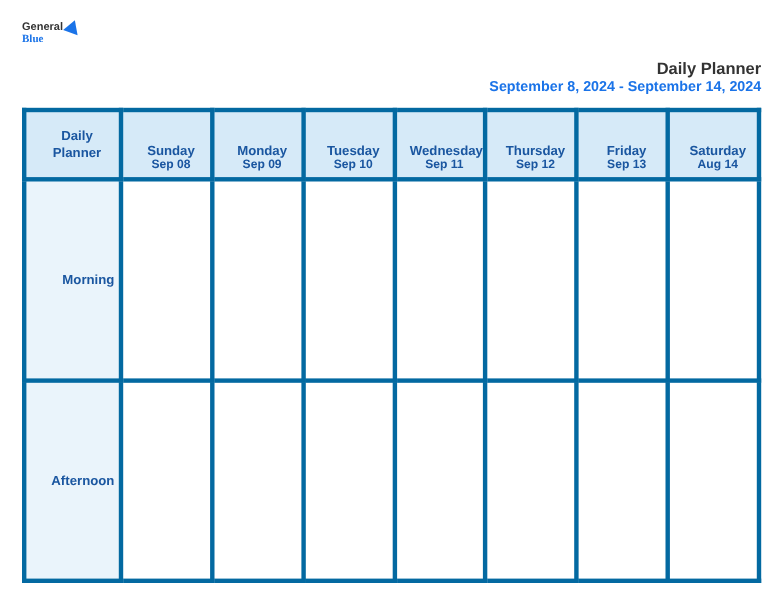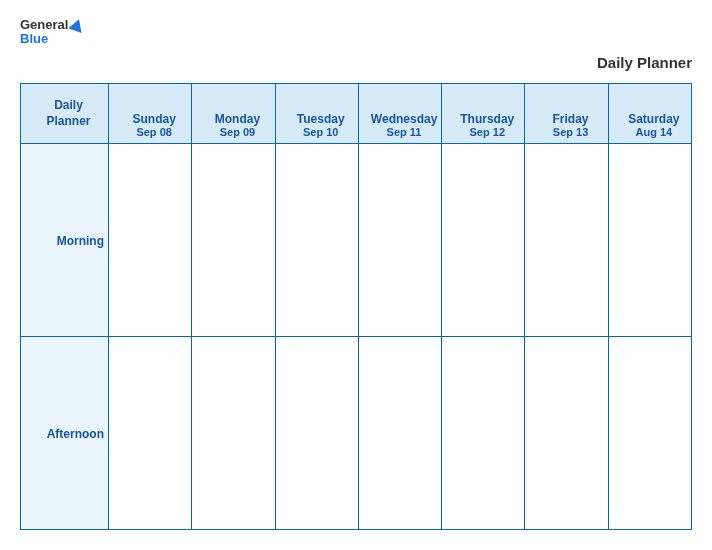--- a/index.html
+++ b/index.html
@@ -23,28 +23,29 @@
       justify-content: space-between;
       align-items: flex-start;
       margin-bottom: 12px;
     }
     .logo {
       display: flex;
       flex-direction: column;
       align-items: flex-start;
     }
     .logo-text {
-      font-size: 13px;
+      font-size: 10px;
       font-weight: bold;
       color: #333;
       line-height: 1.1;
       text-align: right;
     }
     .logo-blue {
       color: #1a73e8;
+      font-family: Liberation Serif, serif;
     }
     .logo-triangle {
       width: 0;
       height: 0;
       border-left: 7px solid transparent;
       border-right: 7px solid transparent;
       border-bottom: 12px solid #1a73e8;
       display: inline-block;
       margin-left: 2px;
       vertical-align: middle;
@@ -68,21 +69,21 @@
       font-weight: bold;
       color: #1a73e8;
     }
     .calendar-table {
       flex: 1;
       border-collapse: collapse;
       width: 100%;
       table-layout: fixed;
     }
     .calendar-table th, .calendar-table td {
-      border: 1px solid #0369a1;
+      border: 4px solid #0369a1;
       padding-left: 12px;
     }
     .col-label {
       width: 88px;
     }
     
     .th-label {
       background: #d6eaf8;
       text-align: center;
       padding: 6px 4px;
@@ -141,20 +142,21 @@
   <div class="header">
     <div class="logo">
       <div class="logo-row">
         <span class="logo-text">General</span>
         <span class="logo-triangle"></span>
       </div>
       <span class="logo-text logo-blue">Blue</span>
     </div>
     <div class="header-right">
       <div class="header-title">Daily Planner</div>
+      <div class="header-subtitle">September 8, 2024 - September 14, 2024</div>
     </div>
   </div>
 
   <table class="calendar-table">
     <thead>
       <tr>
         <th class="th-label col-label">
           <div class="col-main">
             <span>Daily</span><br>
             <span>Planner</span>

